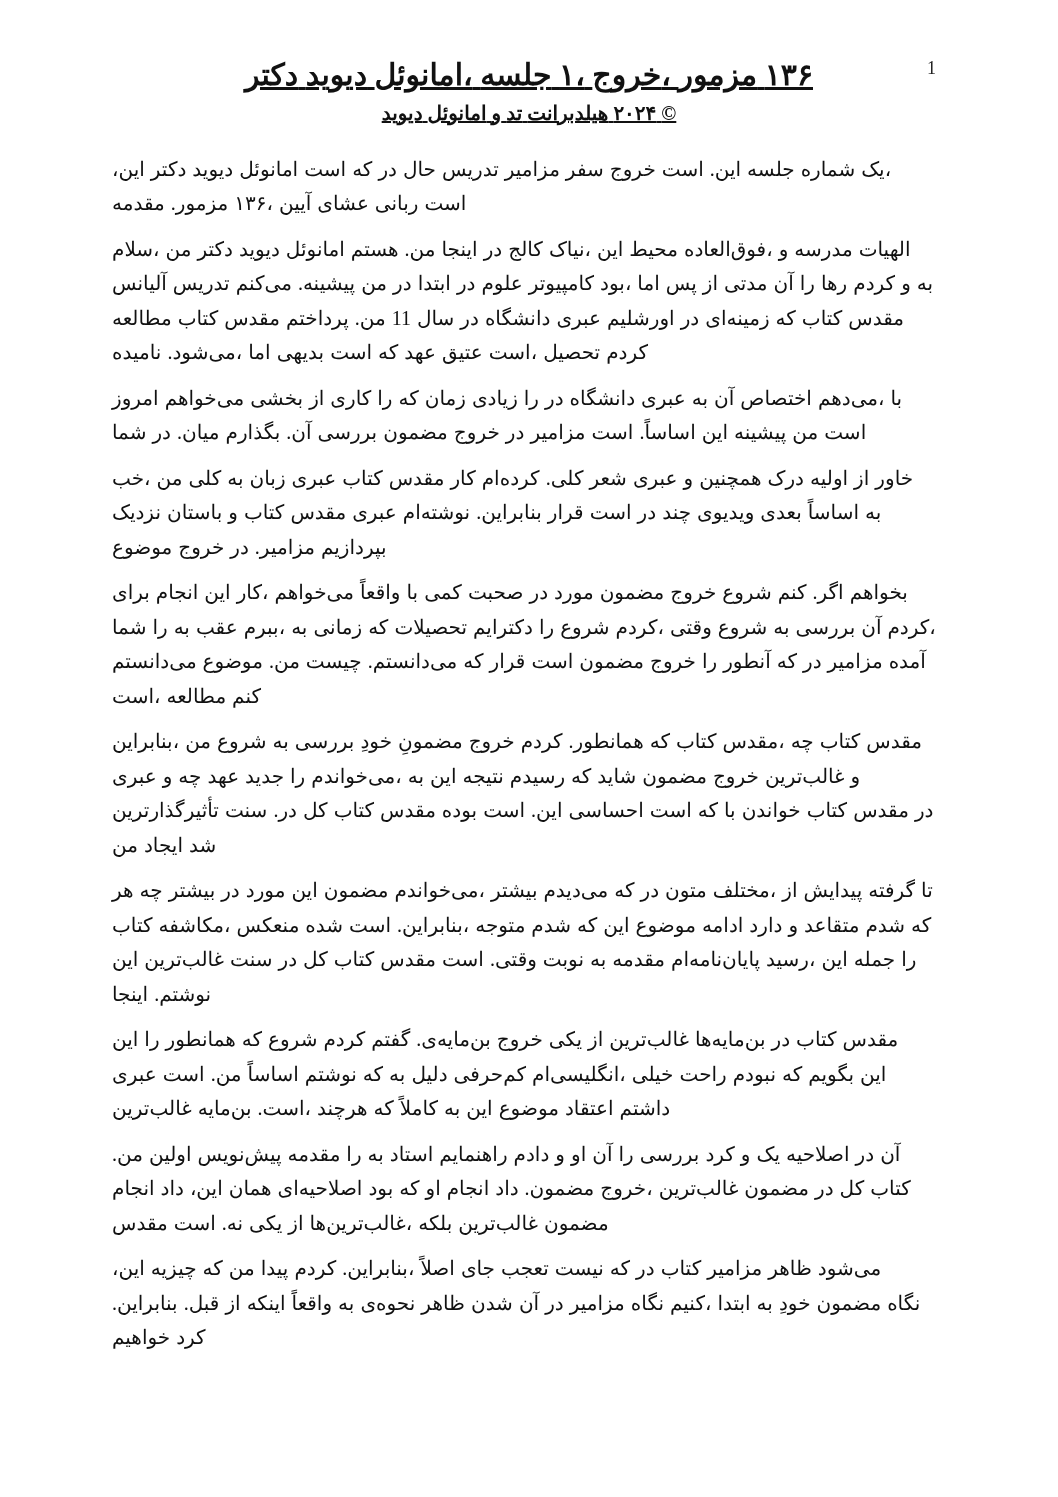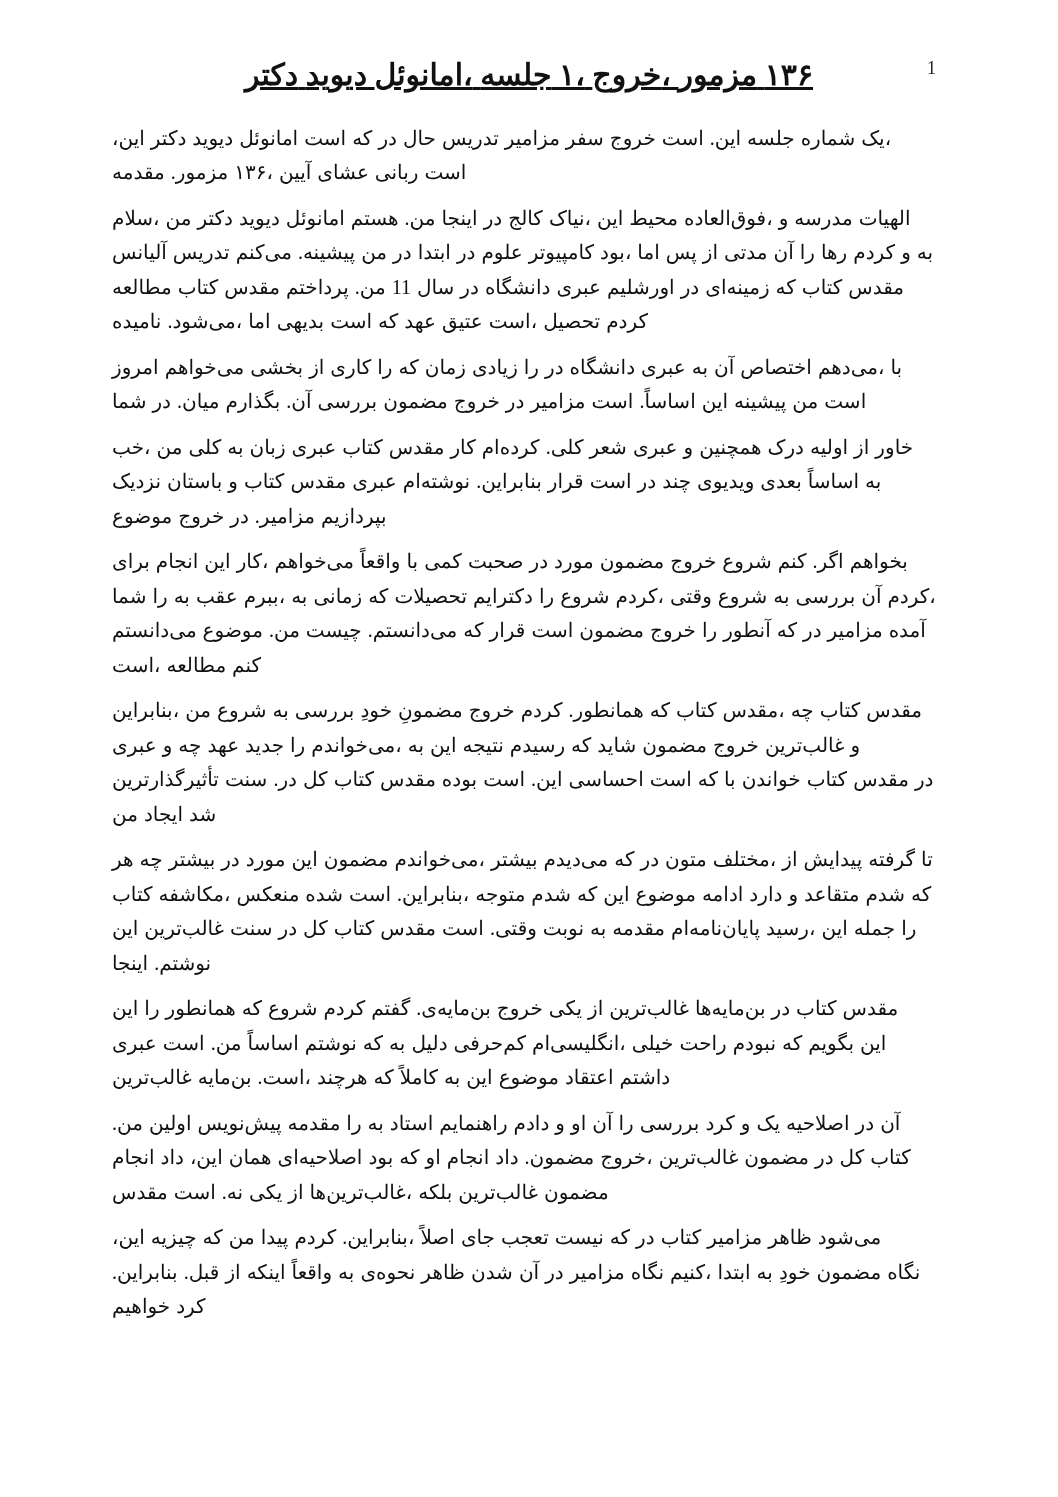--- a/index.html
+++ b/index.html
@@ -48,20 +48,21 @@
   .tok { unicode-bidi: isolate; direction: ltr; white-space: nowrap; }
 </style>
 </head>
 <body>
 
 <div class="page">
   <div class="page-number">1</div>
 
   <div class="header">
     <div class="doc-title"><span class="tok">دکتر</span> <span class="tok">دیوید</span> <span class="tok">امانوئل،</span> <span class="tok">جلسه</span> <span class="tok">۱،</span> <span class="tok">خروج،</span> <span class="tok">مزمور</span> <span class="tok">۱۳۶</span></div>
+    <div class="doc-subtitle"><span class="tok">دیوید</span> <span class="tok">امانوئل</span> <span class="tok">و</span> <span class="tok">تد</span> <span class="tok">هیلدبرانت</span> <span class="tok">۲۰۲۴</span> <span class="tok">©</span></div>
   </div>
 
   <div class="content">
 
   <p class="para"><span class="tok">،این</span> <span class="tok">دکتر</span> <span class="tok">دیوید</span> <span class="tok">امانوئل</span> <span class="tok">است</span> <span class="tok">که</span> <span class="tok">در</span> <span class="tok">حال</span> <span class="tok">تدریس</span> <span class="tok">مزامیر</span> <span class="tok">سفر</span> <span class="tok">خروج</span> <span class="tok">است</span> <span class="tok">.این</span> <span class="tok">جلسه</span> <span class="tok">شماره</span> <span class="tok">یک،</span> <span class="tok">مقدمه</span> <span class="tok">.مزمور</span> <span class="tok">۱۳۶،</span> <span class="tok">آیین</span> <span class="tok">عشای</span> <span class="tok">ربانی</span> <span class="tok">است</span></p>
       <p class="para"><span class="tok">سلام،</span> <span class="tok">من</span> <span class="tok">دکتر</span> <span class="tok">دیوید</span> <span class="tok">امانوئل</span> <span class="tok">هستم</span> <span class="tok">.من</span> <span class="tok">اینجا</span> <span class="tok">در</span> <span class="tok">کالج</span> <span class="tok">نیاک،</span> <span class="tok">این</span> <span class="tok">محیط</span> <span class="tok">فوق‌العاده،</span> <span class="tok">و</span> <span class="tok">مدرسه</span> <span class="tok">الهیات</span> <span class="tok">آلیانس</span> <span class="tok">تدریس</span> <span class="tok">می‌کنم</span> <span class="tok">.پیشینه</span> <span class="tok">من</span> <span class="tok">در</span> <span class="tok">ابتدا</span> <span class="tok">در</span> <span class="tok">علوم</span> <span class="tok">کامپیوتر</span> <span class="tok">بود،</span> <span class="tok">اما</span> <span class="tok">پس</span> <span class="tok">از</span> <span class="tok">مدتی</span> <span class="tok">آن</span> <span class="tok">را</span> <span class="tok">رها</span> <span class="tok">کردم</span> <span class="tok">و</span> <span class="tok">به</span> <span class="tok">مطالعه</span> <span class="tok">کتاب</span> <span class="tok">مقدس</span> <span class="tok">پرداختم</span> <span class="tok">.من</span> <span class="tok">11</span> <span class="tok">سال</span> <span class="tok">در</span> <span class="tok">دانشگاه</span> <span class="tok">عبری</span> <span class="tok">اورشلیم</span> <span class="tok">در</span> <span class="tok">زمینه‌ای</span> <span class="tok">که</span> <span class="tok">کتاب</span> <span class="tok">مقدس</span> <span class="tok">نامیده</span> <span class="tok">.می‌شود،</span> <span class="tok">اما</span> <span class="tok">بدیهی</span> <span class="tok">است</span> <span class="tok">که</span> <span class="tok">عهد</span> <span class="tok">عتیق</span> <span class="tok">است،</span> <span class="tok">تحصیل</span> <span class="tok">کردم</span></p>
       <p class="para"><span class="tok">امروز</span> <span class="tok">می‌خواهم</span> <span class="tok">بخشی</span> <span class="tok">از</span> <span class="tok">کاری</span> <span class="tok">را</span> <span class="tok">که</span> <span class="tok">زمان</span> <span class="tok">زیادی</span> <span class="tok">را</span> <span class="tok">در</span> <span class="tok">دانشگاه</span> <span class="tok">عبری</span> <span class="tok">به</span> <span class="tok">آن</span> <span class="tok">اختصاص</span> <span class="tok">می‌دهم،</span> <span class="tok">با</span> <span class="tok">شما</span> <span class="tok">در</span> <span class="tok">.میان</span> <span class="tok">بگذارم</span> <span class="tok">.آن</span> <span class="tok">بررسی</span> <span class="tok">مضمون</span> <span class="tok">خروج</span> <span class="tok">در</span> <span class="tok">مزامیر</span> <span class="tok">است</span> <span class="tok">.اساساً</span> <span class="tok">این</span> <span class="tok">پیشینه</span> <span class="tok">من</span> <span class="tok">است</span></p>
       <p class="para"><span class="tok">خب،</span> <span class="tok">من</span> <span class="tok">کلی</span> <span class="tok">به</span> <span class="tok">زبان</span> <span class="tok">عبری</span> <span class="tok">کتاب</span> <span class="tok">مقدس</span> <span class="tok">کار</span> <span class="tok">کرده‌ام</span> <span class="tok">.کلی</span> <span class="tok">شعر</span> <span class="tok">عبری</span> <span class="tok">و</span> <span class="tok">همچنین</span> <span class="tok">درک</span> <span class="tok">اولیه</span> <span class="tok">از</span> <span class="tok">خاور</span> <span class="tok">نزدیک</span> <span class="tok">باستان</span> <span class="tok">و</span> <span class="tok">کتاب</span> <span class="tok">مقدس</span> <span class="tok">عبری</span> <span class="tok">نوشته‌ام</span> <span class="tok">.بنابراین</span> <span class="tok">قرار</span> <span class="tok">است</span> <span class="tok">در</span> <span class="tok">چند</span> <span class="tok">ویدیوی</span> <span class="tok">بعدی</span> <span class="tok">اساساً</span> <span class="tok">به</span> <span class="tok">موضوع</span> <span class="tok">خروج</span> <span class="tok">در</span> <span class="tok">.مزامیر</span> <span class="tok">بپردازیم</span></p>
       <p class="para"><span class="tok">برای</span> <span class="tok">انجام</span> <span class="tok">این</span> <span class="tok">کار،</span> <span class="tok">می‌خواهم</span> <span class="tok">واقعاً</span> <span class="tok">با</span> <span class="tok">کمی</span> <span class="tok">صحبت</span> <span class="tok">در</span> <span class="tok">مورد</span> <span class="tok">مضمون</span> <span class="tok">خروج</span> <span class="tok">شروع</span> <span class="tok">کنم</span> <span class="tok">.اگر</span> <span class="tok">بخواهم</span> <span class="tok">شما</span> <span class="tok">را</span> <span class="tok">به</span> <span class="tok">عقب</span> <span class="tok">ببرم،</span> <span class="tok">به</span> <span class="tok">زمانی</span> <span class="tok">که</span> <span class="tok">تحصیلات</span> <span class="tok">دکترایم</span> <span class="tok">را</span> <span class="tok">شروع</span> <span class="tok">کردم،</span> <span class="tok">وقتی</span> <span class="tok">شروع</span> <span class="tok">به</span> <span class="tok">بررسی</span> <span class="tok">آن</span> <span class="tok">کردم،</span> <span class="tok">می‌دانستم</span> <span class="tok">موضوع</span> <span class="tok">.من</span> <span class="tok">چیست</span> <span class="tok">.می‌دانستم</span> <span class="tok">که</span> <span class="tok">قرار</span> <span class="tok">است</span> <span class="tok">مضمون</span> <span class="tok">خروج</span> <span class="tok">را</span> <span class="tok">آنطور</span> <span class="tok">که</span> <span class="tok">در</span> <span class="tok">مزامیر</span> <span class="tok">آمده</span> <span class="tok">است،</span> <span class="tok">مطالعه</span> <span class="tok">کنم</span></p>
       <p class="para"><span class="tok">بنابراین،</span> <span class="tok">من</span> <span class="tok">شروع</span> <span class="tok">به</span> <span class="tok">بررسی</span> <span class="tok">خودِ</span> <span class="tok">مضمونِ</span> <span class="tok">خروج</span> <span class="tok">کردم</span> <span class="tok">.همانطور</span> <span class="tok">که</span> <span class="tok">کتاب</span> <span class="tok">مقدس،</span> <span class="tok">چه</span> <span class="tok">کتاب</span> <span class="tok">مقدس</span> <span class="tok">عبری</span> <span class="tok">و</span> <span class="tok">چه</span> <span class="tok">عهد</span> <span class="tok">جدید</span> <span class="tok">را</span> <span class="tok">می‌خواندم،</span> <span class="tok">به</span> <span class="tok">این</span> <span class="tok">نتیجه</span> <span class="tok">رسیدم</span> <span class="tok">که</span> <span class="tok">شاید</span> <span class="tok">مضمون</span> <span class="tok">خروج</span> <span class="tok">غالب‌ترین</span> <span class="tok">و</span> <span class="tok">تأثیرگذارترین</span> <span class="tok">سنت</span> <span class="tok">.در</span> <span class="tok">کل</span> <span class="tok">کتاب</span> <span class="tok">مقدس</span> <span class="tok">بوده</span> <span class="tok">است</span> <span class="tok">.این</span> <span class="tok">احساسی</span> <span class="tok">است</span> <span class="tok">که</span> <span class="tok">با</span> <span class="tok">خواندن</span> <span class="tok">کتاب</span> <span class="tok">مقدس</span> <span class="tok">در</span> <span class="tok">من</span> <span class="tok">ایجاد</span> <span class="tok">شد</span></p>

